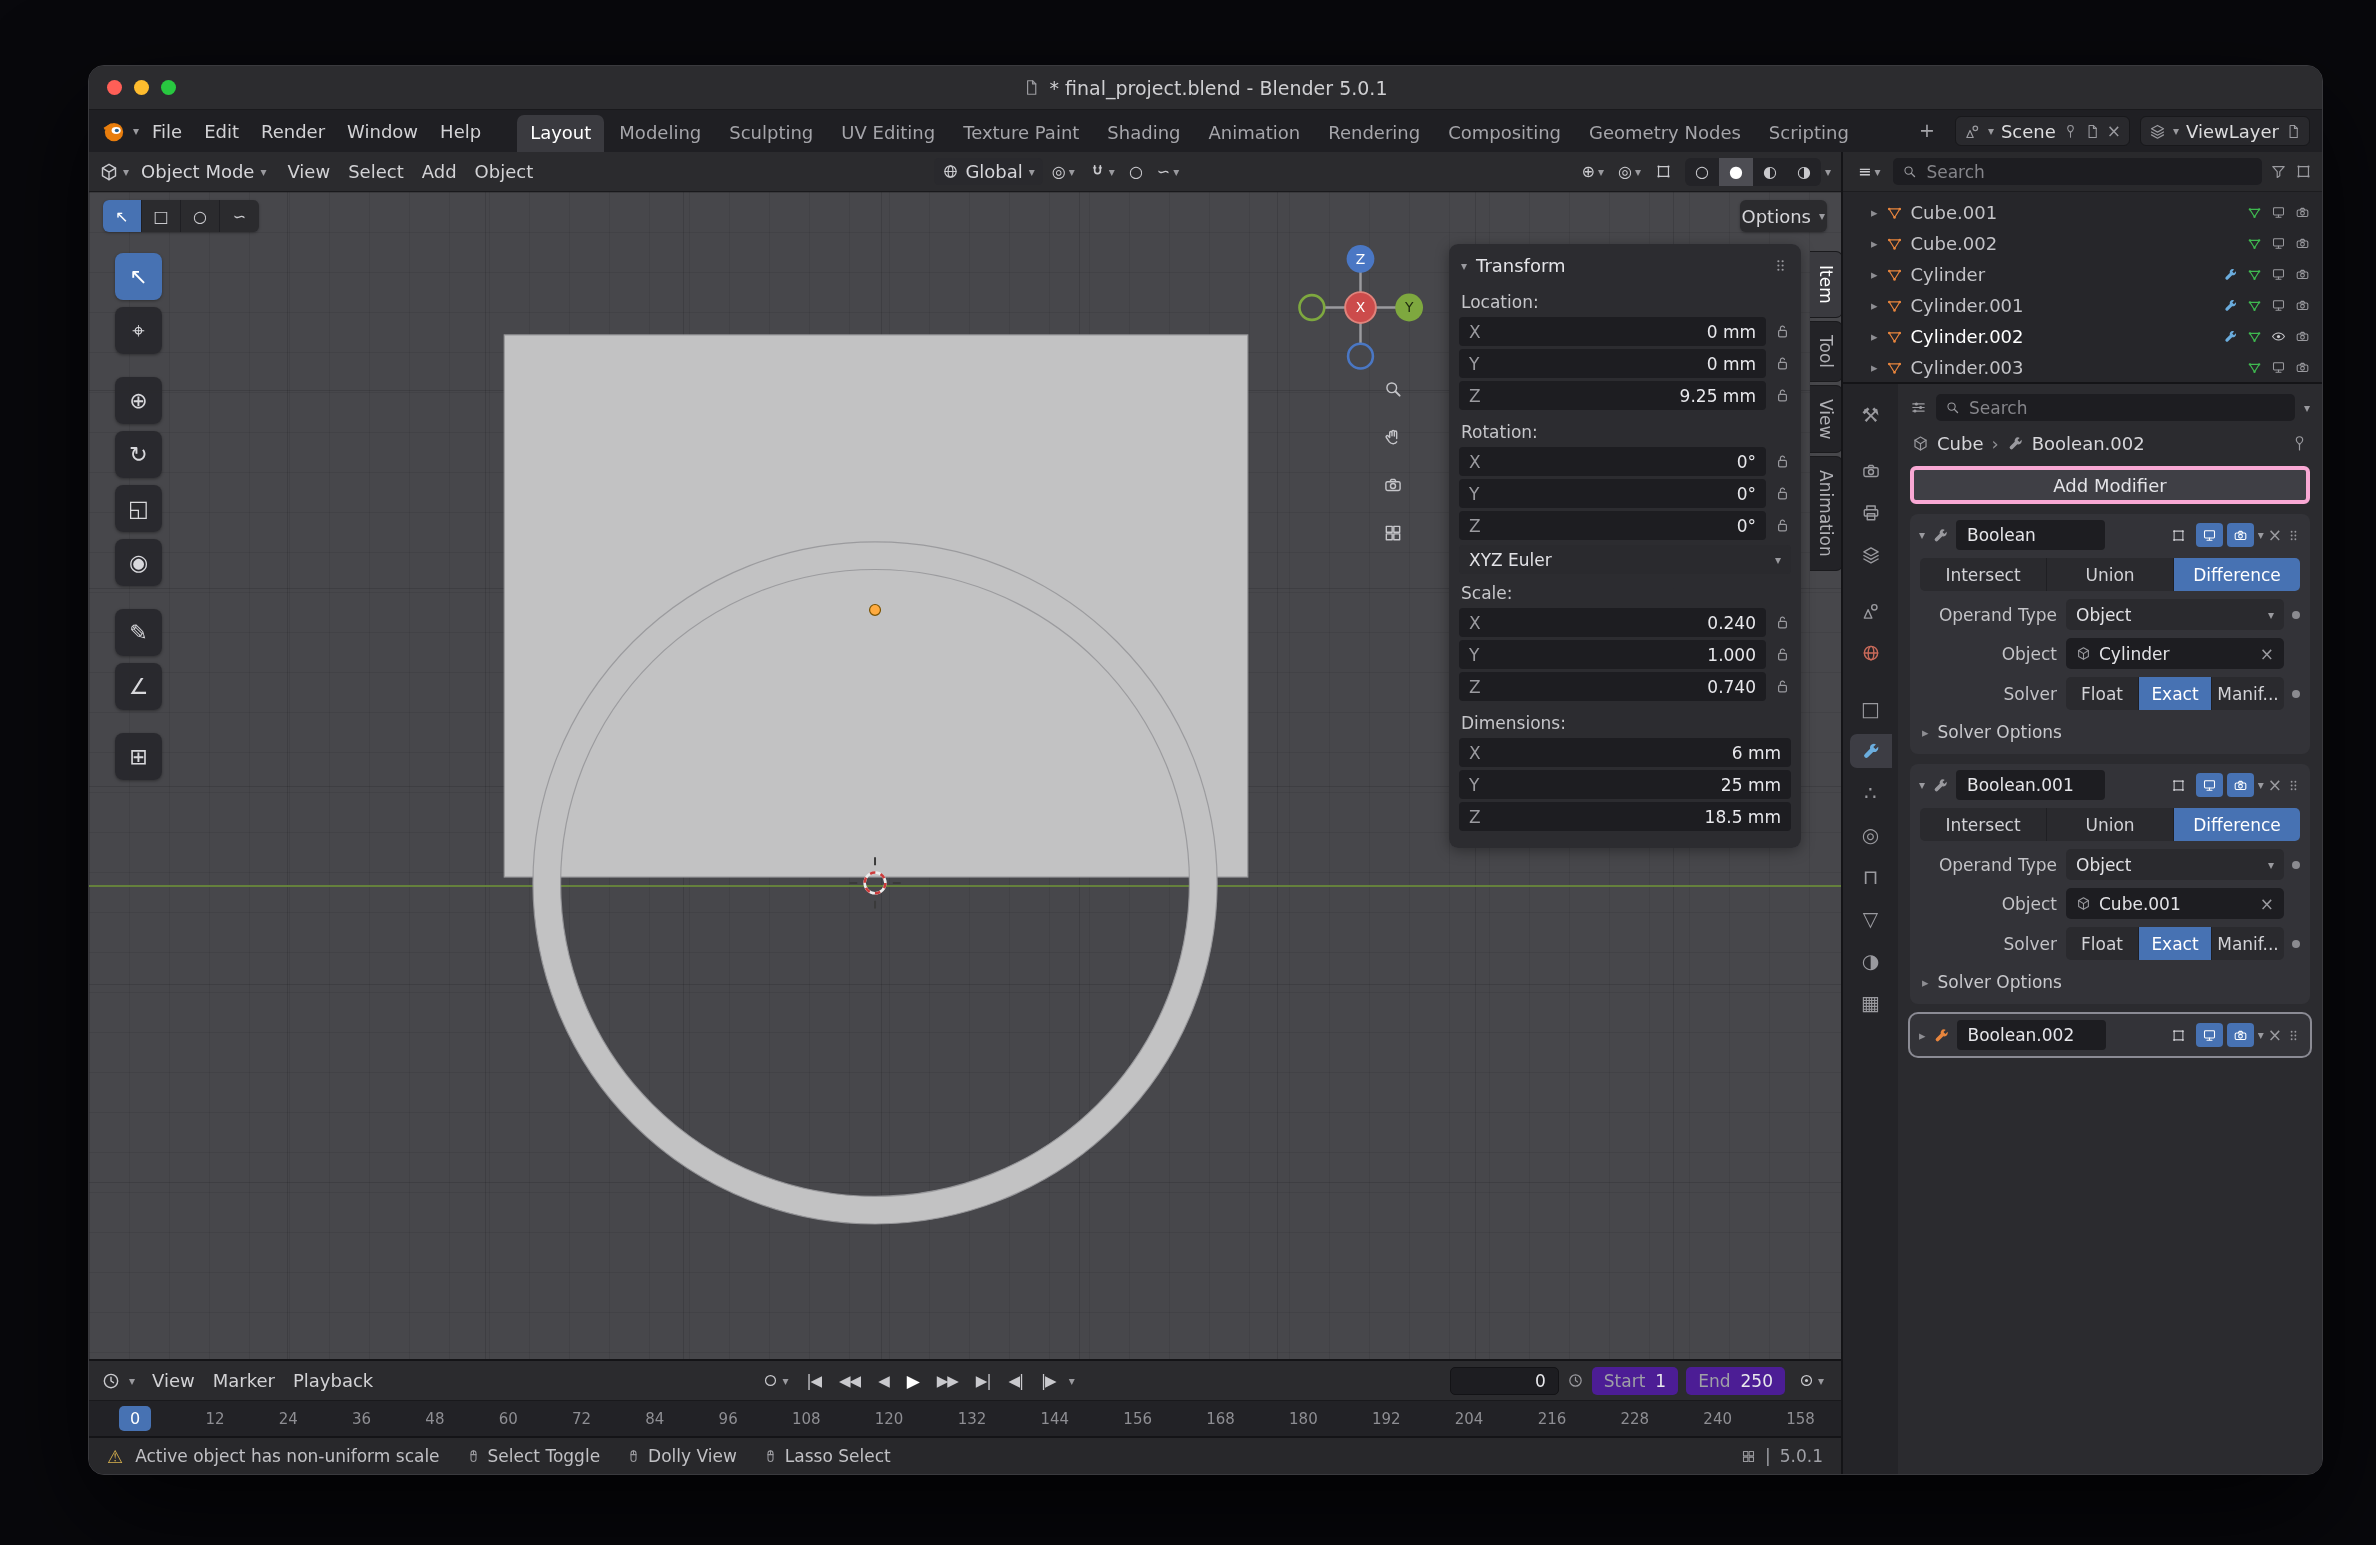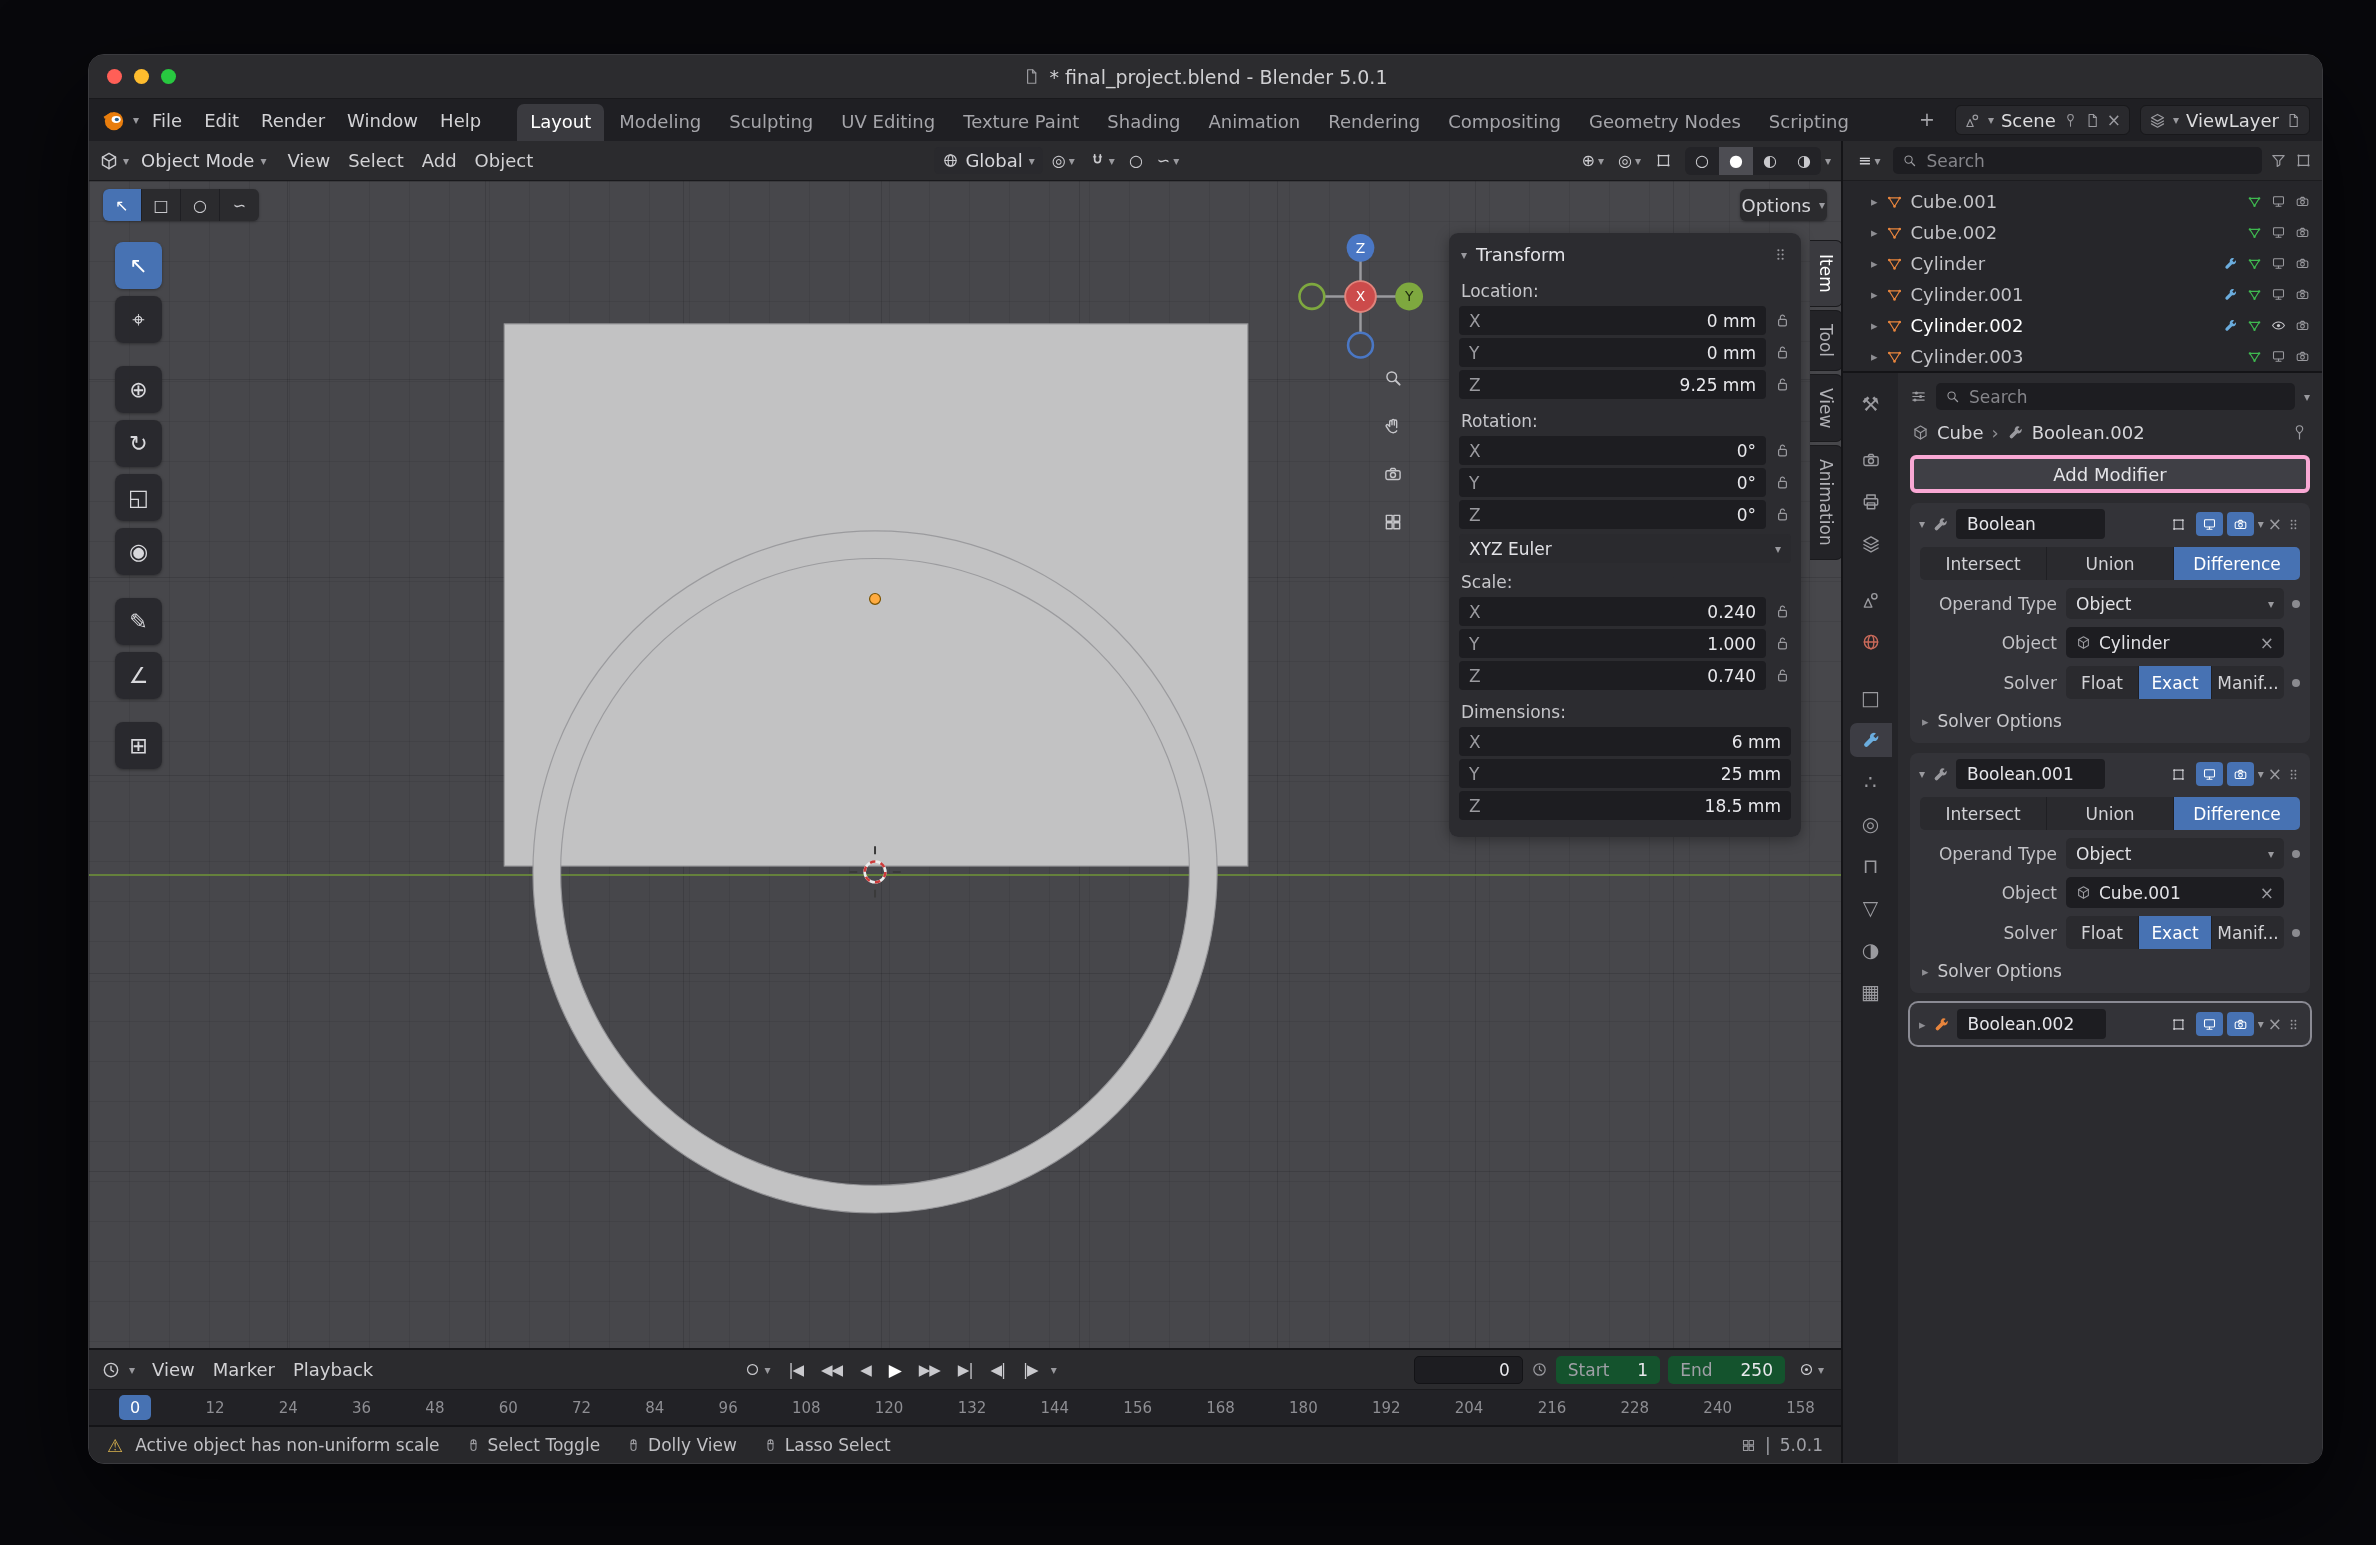--- a/index.html
+++ b/index.html
@@ -4,21 +4,21 @@
 <style>
   html,body{margin:0;padding:0}
   body{width:2376px;height:1545px;background:#08080c;font-family:"DejaVu Sans",sans-serif;position:relative;overflow:hidden;-webkit-font-smoothing:antialiased}
   *{box-sizing:border-box}
   .chev{font-size:12px;color:#9a9a9f;line-height:1}
   .ic{width:20px;height:20px;stroke:currentColor;fill:none;stroke-width:1.7;stroke-linecap:round;stroke-linejoin:round;flex-shrink:0}
   .ic.sm{width:17px;height:17px}
   .ic.xs{width:15px;height:15px}
   .c-dim{color:#9a9a9f}.c-lite{color:#c9c9cd}.c-orange{color:#e8853d}.c-green{color:#3fb950}.c-blue{color:#6badde}.c-red{color:#c96a5a}.c-teal{color:#4fc1b0}.c-phys{color:#5a9fd4}.c-pink{color:#cf8a8a}
 
-  .window{position:absolute;left:88px;top:54px;width:2235px;height:1410px;background:#232327;border-radius:16px;border:1px solid #3a3a3e;box-shadow:0 40px 109px rgba(0,0,0,.75);display:flex;flex-direction:column;overflow:hidden}
+  .window{position:absolute;left:88px;top:65px;width:2235px;height:1410px;background:#232327;border-radius:16px;border:1px solid #3a3a3e;box-shadow:0 40px 109px rgba(0,0,0,.75);display:flex;flex-direction:column;overflow:hidden}
 
   
   .titlebar{height:44px;background:#2c2c2f;border-bottom:1px solid #19191c;display:flex;align-items:center;justify-content:center;position:relative;flex-shrink:0}
   .lights{position:absolute;left:18px;display:flex;gap:12px}
   .light{width:15px;height:15px;border-radius:50%}
   .title{color:#cfcfd2;font-size:19px;display:flex;align-items:center;gap:9px}
 
   
   .topbar{height:42px;background:#1f1f23;display:flex;align-items:center;padding:0 12px;gap:2px;flex-shrink:0}
   .logo{width:26px;height:26px;margin-right:4px}
@@ -82,21 +82,21 @@
   .np-tab{writing-mode:vertical-rl;background:#232327;color:#b0b0b5;font-size:17px;padding:13px 6px;border-radius:0 7px 7px 0;border:1px solid #1a1a1d;border-left:none}
   .np-tab.active{background:#3a3a3f;color:#fff}
 
   
   .timeline{height:77px;background:#2b2b2e;border-top:2px solid #141417;display:flex;flex-direction:column;flex-shrink:0}
   .tl-header{height:39px;display:flex;align-items:center;padding:0 12px;gap:8px}
   .tl-menu{color:#d2d2d5;font-size:18px;padding:4px 9px}
   .trans-btn{color:#c9c9cd;font-size:15px;padding:3px 5px;letter-spacing:-1px;white-space:nowrap}
   .trans-btn.play{color:#fff;font-size:17px}
   .frame-input{width:109px;height:28px;background:#1d1d21;border:1px solid #131316;border-radius:5px;color:#e8e8ec;font-size:17px;text-align:right;padding:0 12px;font-family:"DejaVu Sans",sans-serif}
-  .se-pill{display:flex;align-items:center;gap:28px;background:#14532d;border-radius:5px;height:28px;padding:0 12px;font-size:17px}
+  .se-pill{display:flex;align-items:center;gap:10px;background:#4c1d95;border-radius:5px;height:28px;padding:0 12px;font-size:17px}
   .se-label{color:#9fa0a6}.se-val{color:#e8e8ec}
   .tl-ruler{flex:1;background:#222226;border-top:1px solid #19191c;display:flex;align-items:center;justify-content:space-between;padding:0 26px 0 30px}
   .tick{color:#8e8e93;font-size:15px}
   .playhead{background:#4772b3;color:#fff;font-size:16px;padding:3px 11px;border-radius:5px}
 
   
   .statusbar{height:38px;background:#28282b;border-top:2px solid #141417;display:flex;align-items:center;padding:0 18px;gap:12px;color:#c0c0c4;font-size:17px;flex-shrink:0}
   .warn-icon{color:#d8b14e;font-size:18px}
   .hint{display:flex;align-items:center;gap:7px;margin-left:14px;color:#c0c0c4}
   .sb-right{margin-left:auto;display:flex;align-items:center;gap:9px;color:#9fa0a6}

